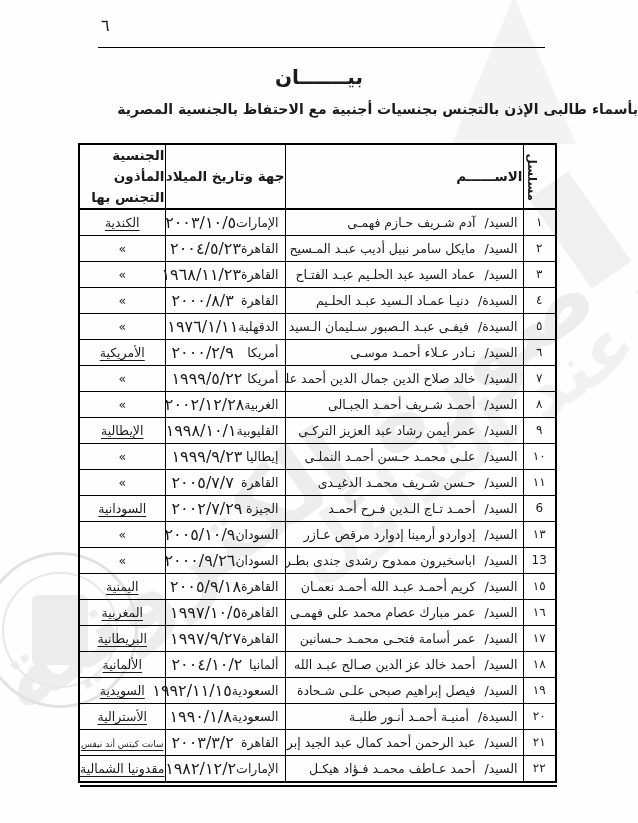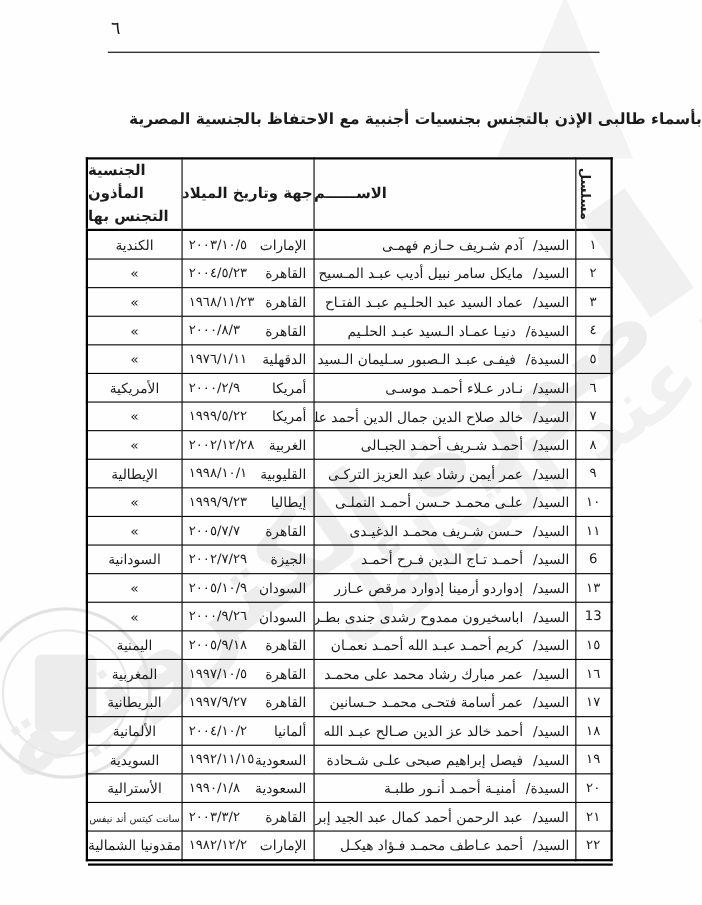--- a/index.html
+++ b/index.html
@@ -30,31 +30,31 @@
   .issue-header{position:absolute;left:158px;top:15px;width:398px;text-align:center;font-size:15px;white-space:nowrap;}
   .header-rule{position:absolute;left:98px;top:47px;width:447px;border-top:1.4px solid #000;}
   .doc-title{position:absolute;left:0;top:65px;width:100%;text-align:center;font-size:20px;font-weight:bold;}
   .doc-subtitle{position:absolute;left:0;top:101px;width:100%;text-align:right;font-size:14px;font-weight:bold;white-space:nowrap;}
 
   .table-wrap{position:absolute;left:80px;top:143px;width:477px;}
   table.records{border-collapse:collapse;table-layout:fixed;width:477px;direction:rtl;background:transparent;}
   table.records{border:2px solid #000;}
   col.c-serial{width:33px;} col.c-name{width:238px;} col.c-birth{width:120px;} col.c-nat{width:86px;}
   th,td{border:1px solid #000;padding:0;background:transparent;}
-  thead th{height:62px;font-size:13.5px;font-weight:bold;text-align:left;vertical-align:middle;border-bottom-width:2px;line-height:1.55;}
+  thead th{height:62px;font-size:13.5px;font-weight:bold;text-align:right;vertical-align:middle;border-bottom-width:2px;line-height:1.55;}
   th .rot{display:inline-block;transform:rotate(90deg);white-space:nowrap;font-size:12px;}
   tbody td{height:25px;font-size:12.5px;vertical-align:middle;}
   td.serial{text-align:center;font-size:12px;}
   td.name{padding:0 5px 0 2px;white-space:nowrap;overflow:hidden;margin-top:28px;}
   td.name .honorific{display:inline-block;margin-left:9px;}
   td.birth{padding:0 6px;}
   .birth-in{display:flex;justify-content:space-between;align-items:center;}
-  .birth-in .date{direction:ltr;unicode-bidi:bidi-override;font-size:12px;}
+  .birth-in .date{direction:ltr;unicode-bidi:bidi-override;font-size:16px;}
   td.nat{text-align:center;}
-  td.nat .u{text-underline-offset:3px;}
+  td.nat .u{text-decoration:underline;text-underline-offset:3px;}
   td.nat .small{font-size:9px;text-align:right;}
   .bottom-bar{margin-top:2px;height:2.5px;background:#000;width:477px;}
 </style>
 </head>
 <body>
 
 <div class="wm-layer">
   <div class="wm-triangle"></div>
   <div class="wm-frag"></div>
   <div class="wm-text wm-2">لا يعتد بها عند التداول</div>
@@ -62,20 +62,21 @@
   <div class="wm-seal">
     <div class="wm-seal-mid">
       <div class="wm-seal-core"></div>
     </div>
   </div>
 </div>
 
 <div class="content">
   <div class="page-number">٦</div>
   <div class="header-rule"></div>
+  <div class="doc-title">بيـــــــان</div>
   <div class="doc-subtitle">بأسماء طالبى الإذن بالتجنس بجنسيات أجنبية مع الاحتفاظ بالجنسية المصرية</div>
 
   <div class="table-wrap">
     <table class="records">
       <colgroup>
         <col class="c-serial">
           <col class="c-name">
           <col class="c-birth">
           <col class="c-nat">
       </colgroup>
@@ -251,21 +252,21 @@
     <td class="birth">
               <span class="birth-in">
                 <span class="place">القاهرة</span>
                 <span class="date">٢٠٠٥/٩/١٨</span>
               </span>
             </td>
     <td class="nat"><span class="natval u">اليمنية</span></td>
   </tr>
           <tr>
     <td class="serial">١٦</td>
-    <td class="name"><span class="honorific">السيد/</span><span class="person-name">عمر مبارك رشاد محمد على محمـد</span></td>
+    <td class="name"><span class="honorific">السيد/</span><span class="person-name">عمر مبارك عصام محمد على فهمـى</span></td>
     <td class="birth">
               <span class="birth-in">
                 <span class="place">القاهرة</span>
                 <span class="date">١٩٩٧/١٠/٥</span>
               </span>
             </td>
     <td class="nat"><span class="natval u">المغربية</span></td>
   </tr>
           <tr>
     <td class="serial">١٧</td>

